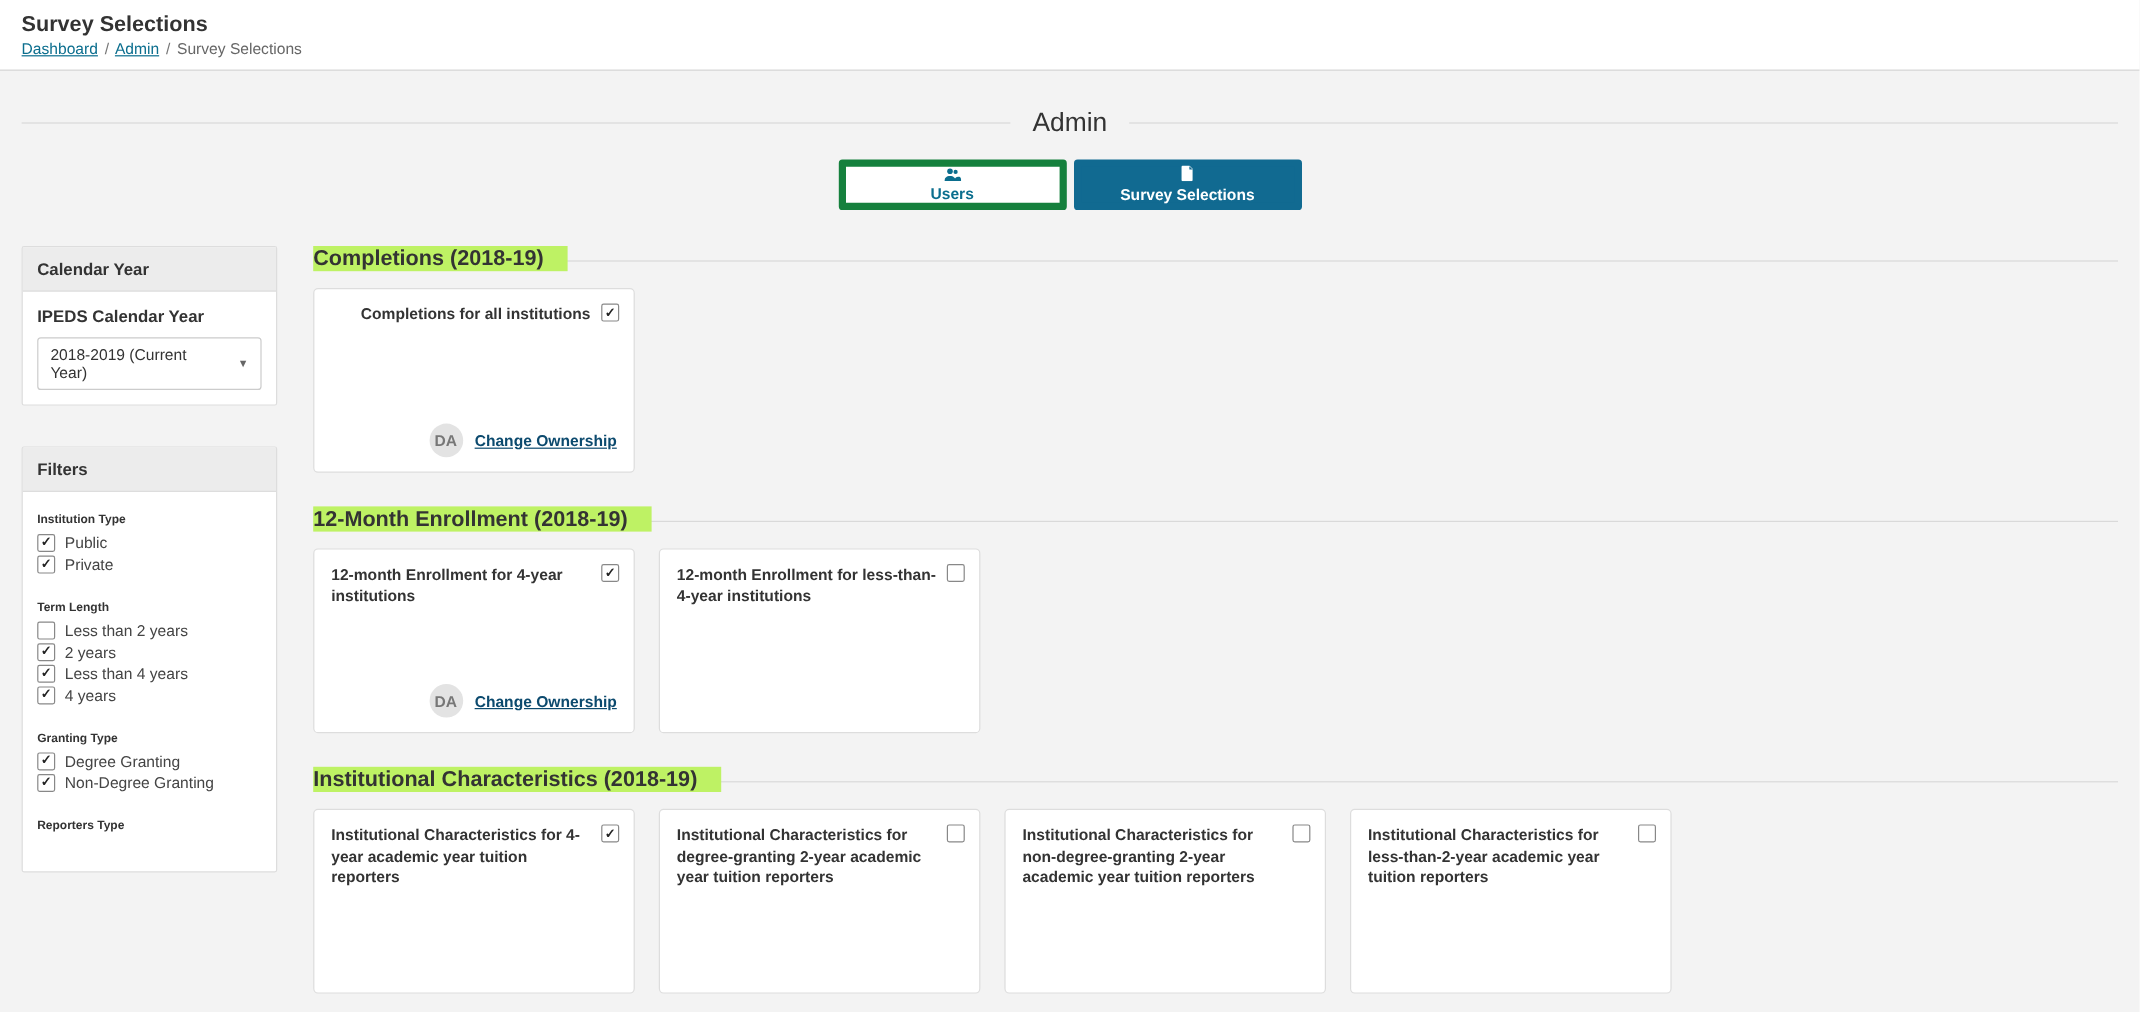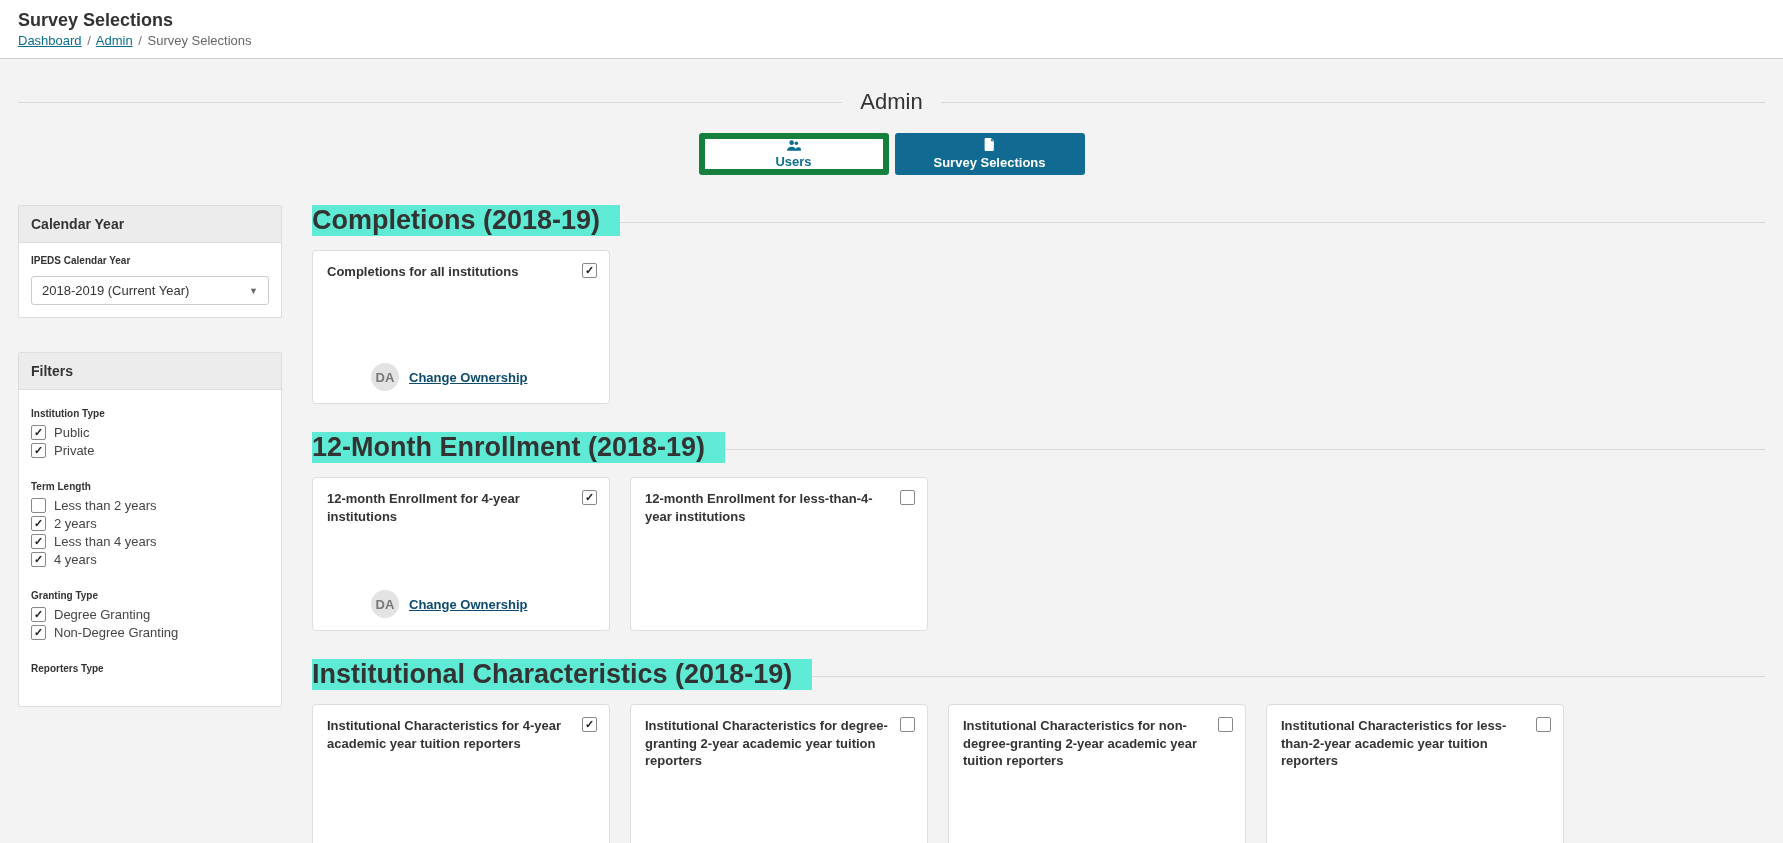--- a/index.html
+++ b/index.html
@@ -83,21 +83,21 @@
   .tab.active { background: #116a91; color: #fff; border-color: #116a91; }
   .tab .icon { font-size: 13px; margin-bottom: 0; }
 
   .cols {
     display: flex;
     gap: 30px;
     align-items: flex-start;
   }
 
   .sidebar {
-    width: 264px;
+    width: 213px;
     flex-shrink: 0;
     display: flex;
     flex-direction: column;
     gap: 34px;
   }
 
   .panel {
     border: 1px solid #ddd;
     background: #fff;
     border-radius: 2px;
@@ -105,21 +105,21 @@
   .panel-header {
     background: #ececec;
     padding: 10px 12px;
     font-size: 14px;
     font-weight: 700;
     border-bottom: 1px solid #ddd;
   }
   .panel-body { padding: 12px; }
 
   .field-label {
-    font-size: 10px;
+    font-size: 14px;
     font-weight: 700;
     margin-bottom: 10px;
     color: #333;
   }
   .select-box {
     border: 1px solid #ccc;
     border-radius: 3px;
     padding: 6px 10px;
     font-size: 13px;
     display: flex;
@@ -178,45 +178,46 @@
   .group-heading::after {
     content: "";
     position: absolute;
     left: 0; right: 0; top: 55%;
     border-top: 1px solid #d9d9d9;
     z-index: 0;
   }
   .group-heading h2 {
     position: relative;
     display: inline-block;
-    background: #5eead4;
+    background: #bef264;
     padding-right: 20px;
-    font-size: 27px;
+    font-size: 18px;
     font-weight: 600;
     color: #333;
     z-index: 1;
   }
 
   .card-grid {
     display: flex;
     flex-wrap: wrap;
     gap: 20px;
     margin-bottom: 28px;
   }
 
   .card {
-    width: 298px;
+    width: 268px;
     min-height: 154px;
     background: #fff;
     border: 1px solid #ddd;
     border-radius: 4px;
     padding: 12px 14px 12px 14px;
     position: relative;
     display: flex;
     flex-direction: column;
+    align-items: flex-end;
   }
   .card-title {
     font-size: 13px;
     font-weight: 700;
     color: #333;
     line-height: 1.35;
     padding-right: 22px;
   }
   .card-cb {
     position: absolute;

